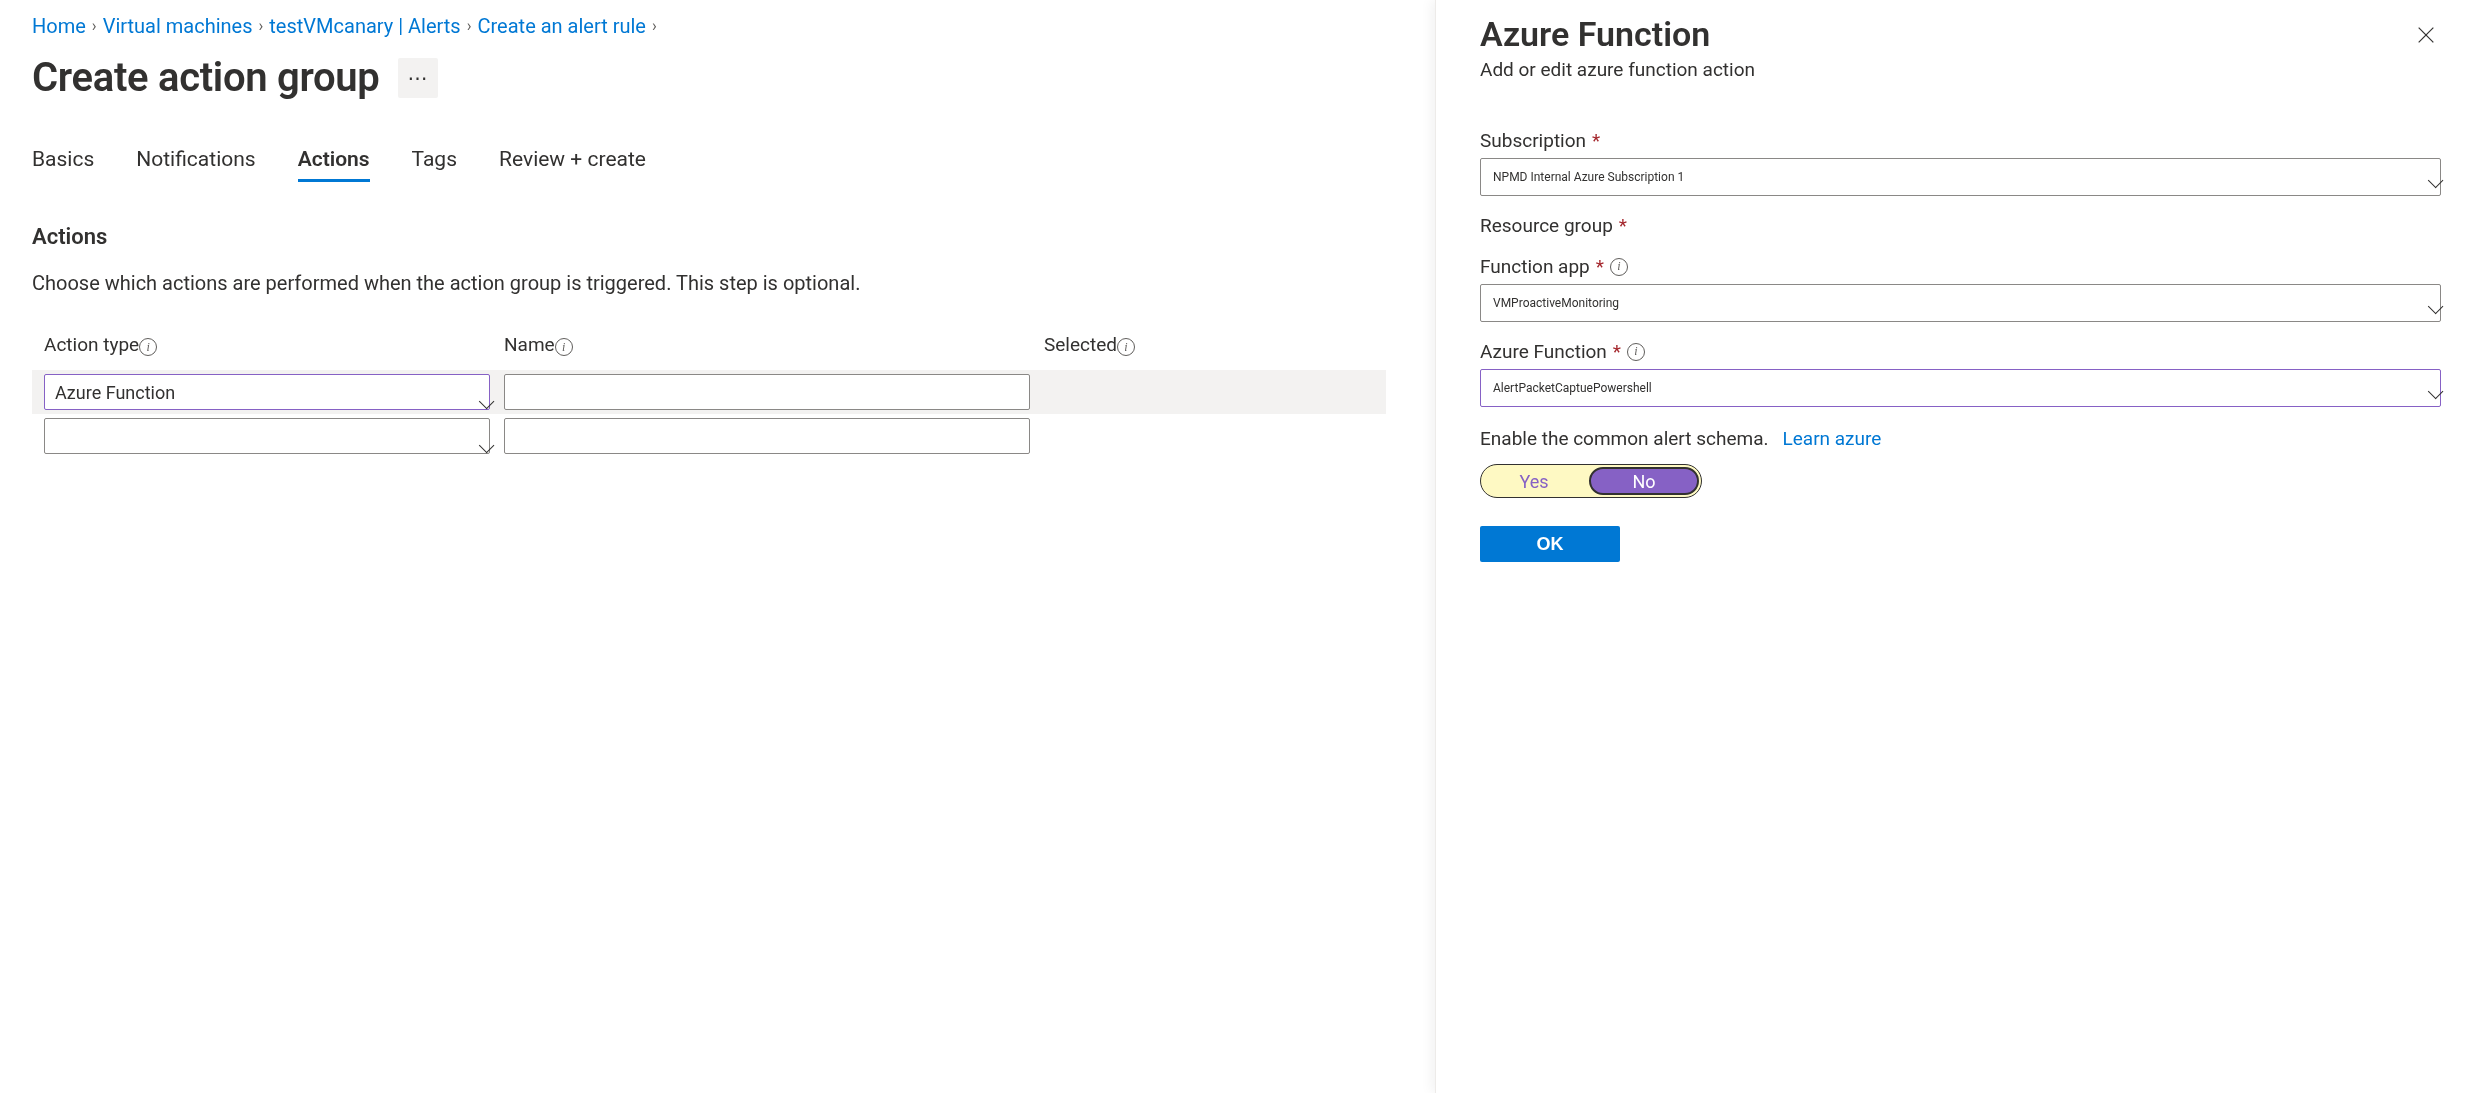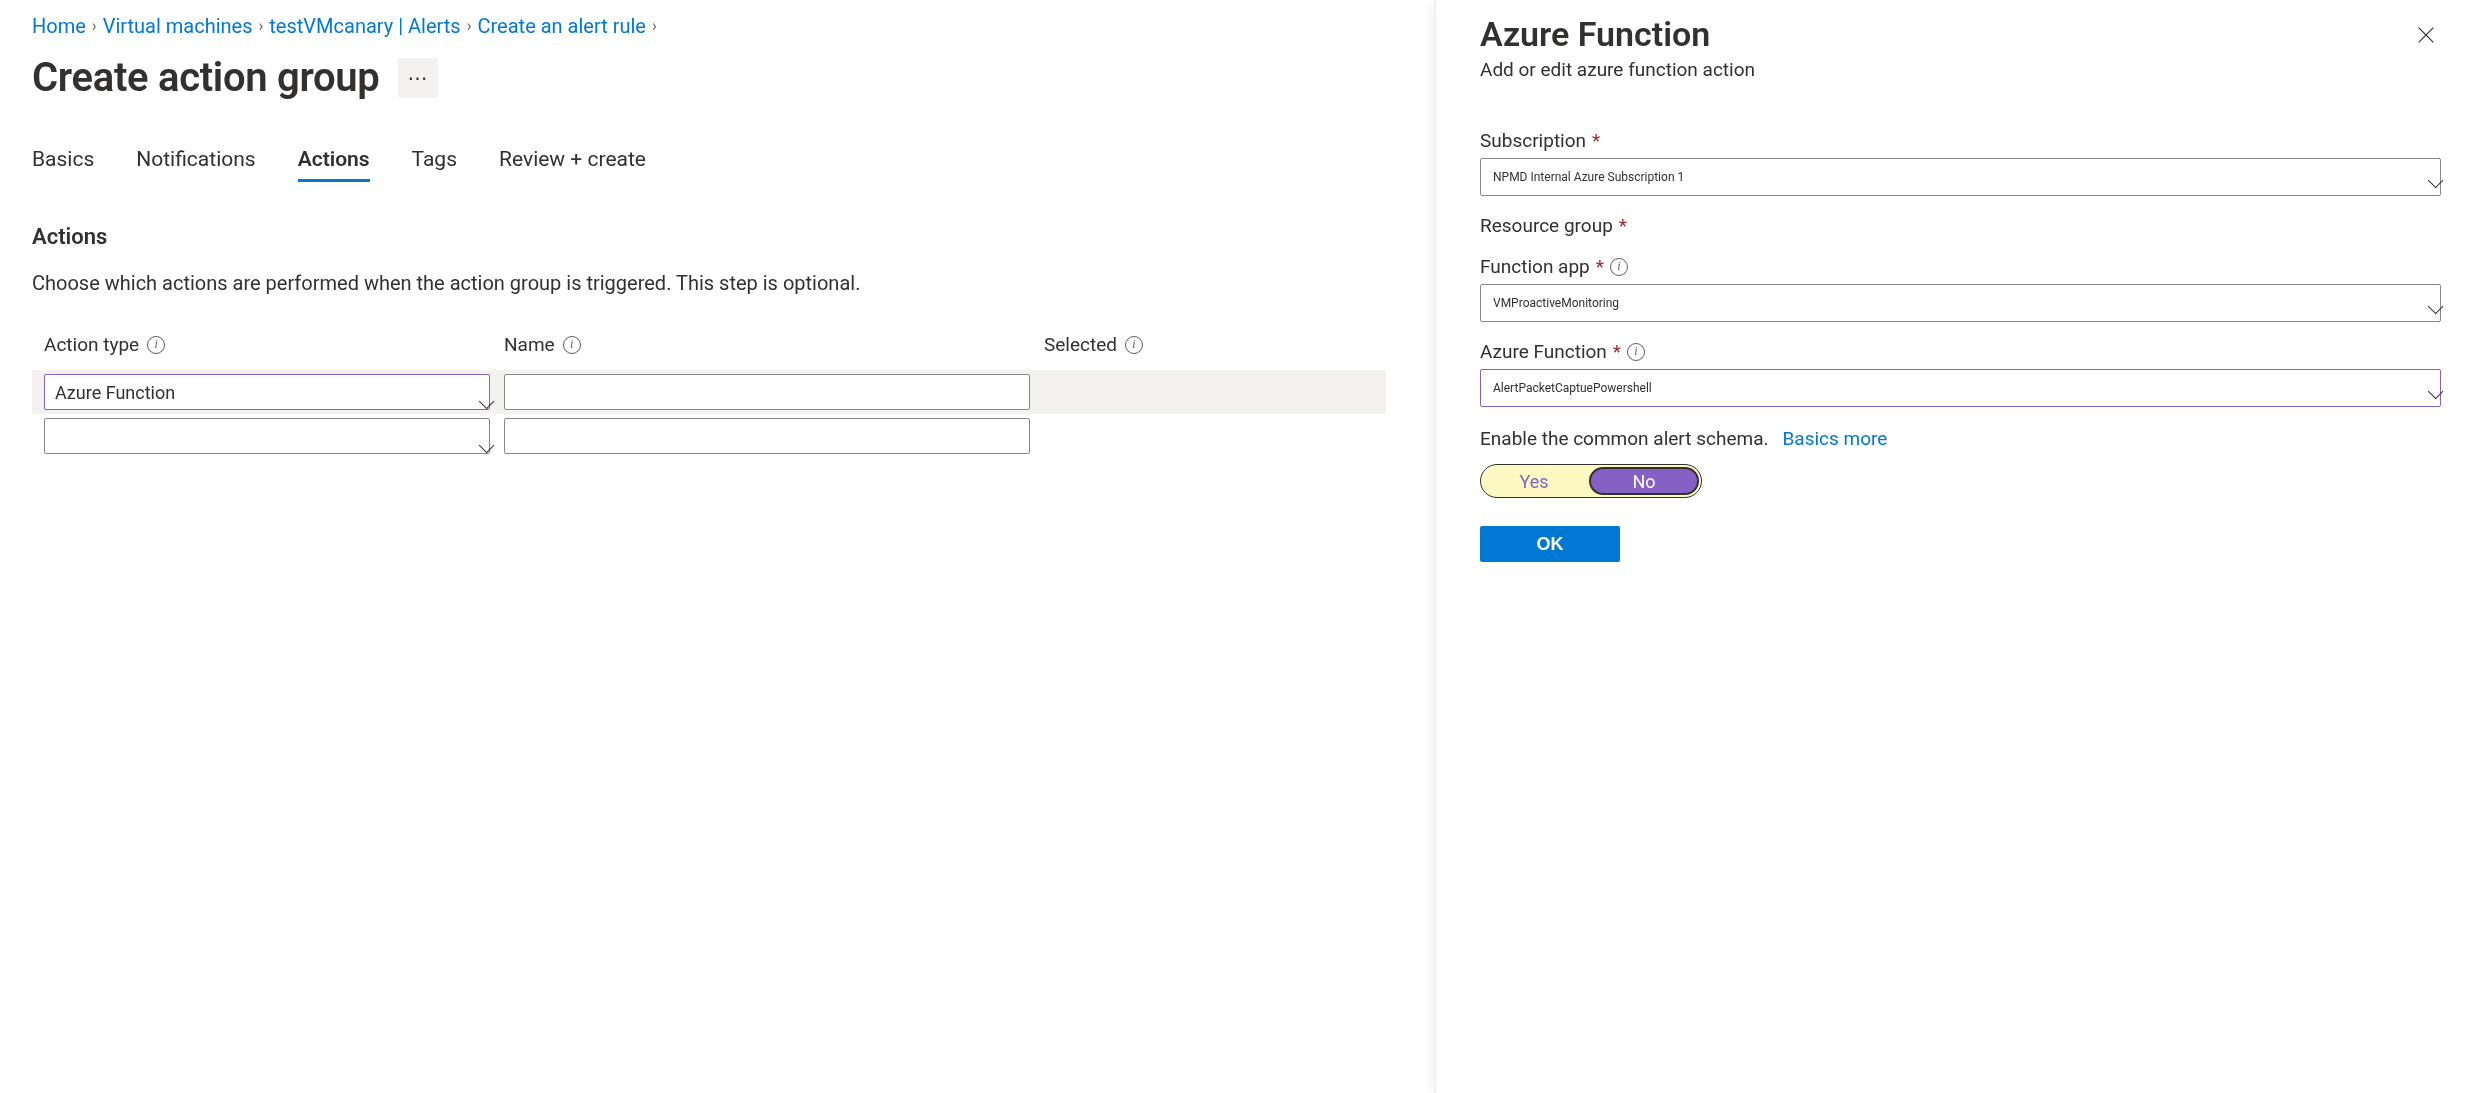--- a/index.html
+++ b/index.html
@@ -99,21 +99,21 @@
     width: 100%;
   }
   .actions-head {
     display: grid;
     grid-template-columns: 460px 540px 1fr;
     font-size: 19px;
     font-weight: 400;
     color: #323130;
     padding: 0 0 14px 12px;
   }
-  .actions-head > div { display: flex; align-items: center; gap: 8px; }
+  .actions-head > div { display: flex; align-items: flex-end; }
   .info-icon {
     width: 18px;
     height: 18px;
     border: 1px solid #605e5c;
     border-radius: 50%;
     display: inline-flex;
     align-items: center;
     justify-content: center;
     font-size: 12px;
     color: #605e5c;
@@ -401,21 +401,21 @@
       <span class="info-icon">i</span>
     </div>
     <div class="form-select purple">
       <span>AlertPacketCaptuePowershell</span>
       <span class="chev-down"></span>
     </div>
   </div>
 
   <div class="schema-row">
     <span>Enable the common alert schema.</span>
-    <a>Basics more</a>
+    <a>Learn azure</a>
   </div>
 
   <div class="toggle">
     <div class="seg yes">Yes</div>
     <div class="seg no">No</div>
   </div>
 
   <div>
     <button class="ok-btn">OK</button>
   </div>

